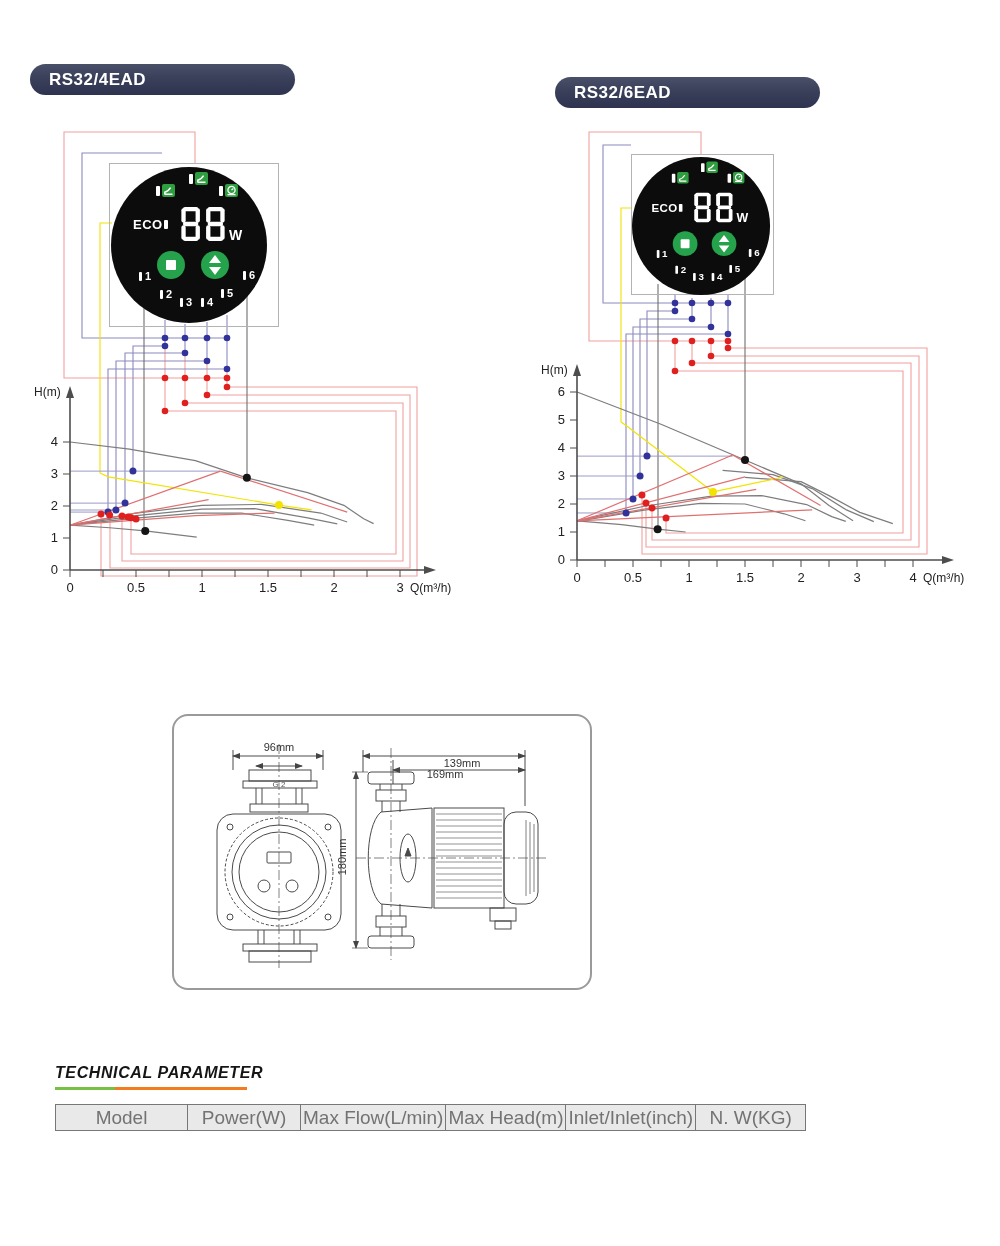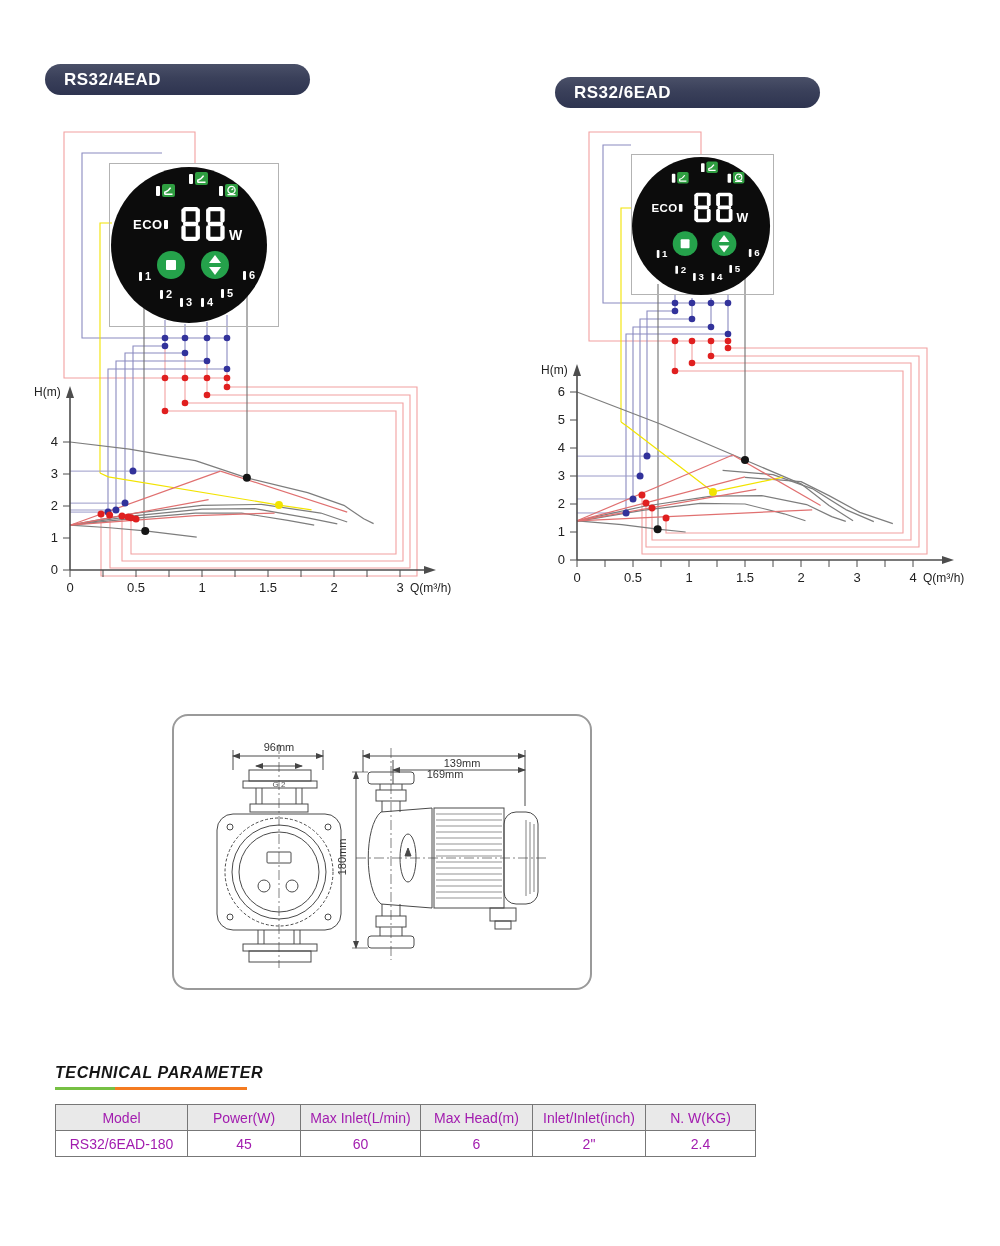--- a/index.html
+++ b/index.html
@@ -33,21 +33,21 @@
   .drawing-box{position:absolute;left:172px;top:714px;width:416px;height:272px;
                border:2px solid #9a9a9a;border-radius:16px;background:#fff;}
   .dim-label{position:absolute;font-size:11px;color:#333;text-align:center;}
   .dim-label.small{font-size:8px;color:#555;}
   .dim-label.rot{transform:rotate(-90deg);}
   
   .section-title{position:absolute;font-size:16px;font-style:italic;font-weight:bold;
                  color:#151515;letter-spacing:.6px;}
   .title-underline{position:absolute;height:3px;
                    background:linear-gradient(90deg,#76c043 0 31%,#f47b20 31% 100%);}
-  table.params{position:absolute;border-collapse:collapse;font-size:14px;color:#a21caf;
+  table.params{position:absolute;border-collapse:collapse;font-size:19px;color:#737373;
                table-layout:fixed;}
   table.params th,table.params td{border:1px solid #777;text-align:center;height:25px;
                font-weight:normal;padding:0 2px;overflow:hidden;white-space:nowrap;}
   table.params th{background:#e9e9e9;}
   svg text{font-family:"Liberation Sans",sans-serif;}
 </style>
 </head>
 <body>
 
 <div id="page">
@@ -257,21 +257,21 @@
         <circle cx="640.056" cy="476" r="3.5" fill="#32329b"></circle>
         <circle cx="633" cy="498.96" r="3.5" fill="#32329b"></circle>
         <circle cx="626.056" cy="512.96" r="3.5" fill="#32329b"></circle>
         <circle cx="641.96" cy="495.04" r="3.5" fill="#e01f1f"></circle>
         <circle cx="645.992" cy="502.88" r="3.5" fill="#e01f1f"></circle>
         <circle cx="652.04" cy="507.92" r="3.5" fill="#e01f1f"></circle>
         <circle cx="666.04" cy="518" r="3.5" fill="#e01f1f"></circle>
       </g>
     </svg>
 
-  <div class="badge" style="left:45px;top:64px">RS32/4EAD</div>
+  <div class="badge" style="left:30px;top:64px">RS32/4EAD</div>
   <div class="badge" style="left:555px;top:77px">RS32/6EAD</div>
 
   <div class="display-frame" style="left:109px;top:163px;width:168px;height:162px"></div>
   <div class="display-frame" style="left:631px;top:154px;width:141px;height:139px"></div>
 
   <div class="pump-display" style="left:111px;top:167px">
     <span class="tickbar" style="left:45px;top:19px"></span>
     <span class="mode-icon" style="left:51px;top:17px">
       <svg width="13" height="13" viewBox="0 0 13 13">
           <path d="M2.5 10.2 H10.5 M2.8 10.2 V8.2 Q6.2 7.4 8.6 3.6" stroke="#fff" stroke-width="1.5" fill="none"></path>
@@ -481,30 +481,22 @@
         <col style="width:113px">
         <col style="width:120px">
         <col style="width:112px">
         <col style="width:113px">
         <col style="width:110px">
       </colgroup>
     <thead>
         <tr>
           <th>Model</th>
           <th>Power(W)</th>
-          <th>Max Inlet(L/min)</th>
+          <th>Max Flow(L/min)</th>
           <th>Max Head(m)</th>
           <th>Inlet/Inlet(inch)</th>
           <th>N. W(KG)</th>
         </tr>
       </thead>
     <tbody>
-        <tr>
-          <td>RS32/6EAD-180</td>
-          <td>45</td>
-          <td>60</td>
-          <td>6</td>
-          <td>2"</td>
-          <td>2.4</td>
-        </tr>
       </tbody>
   </table>
 </div>
 
 </body></html>

